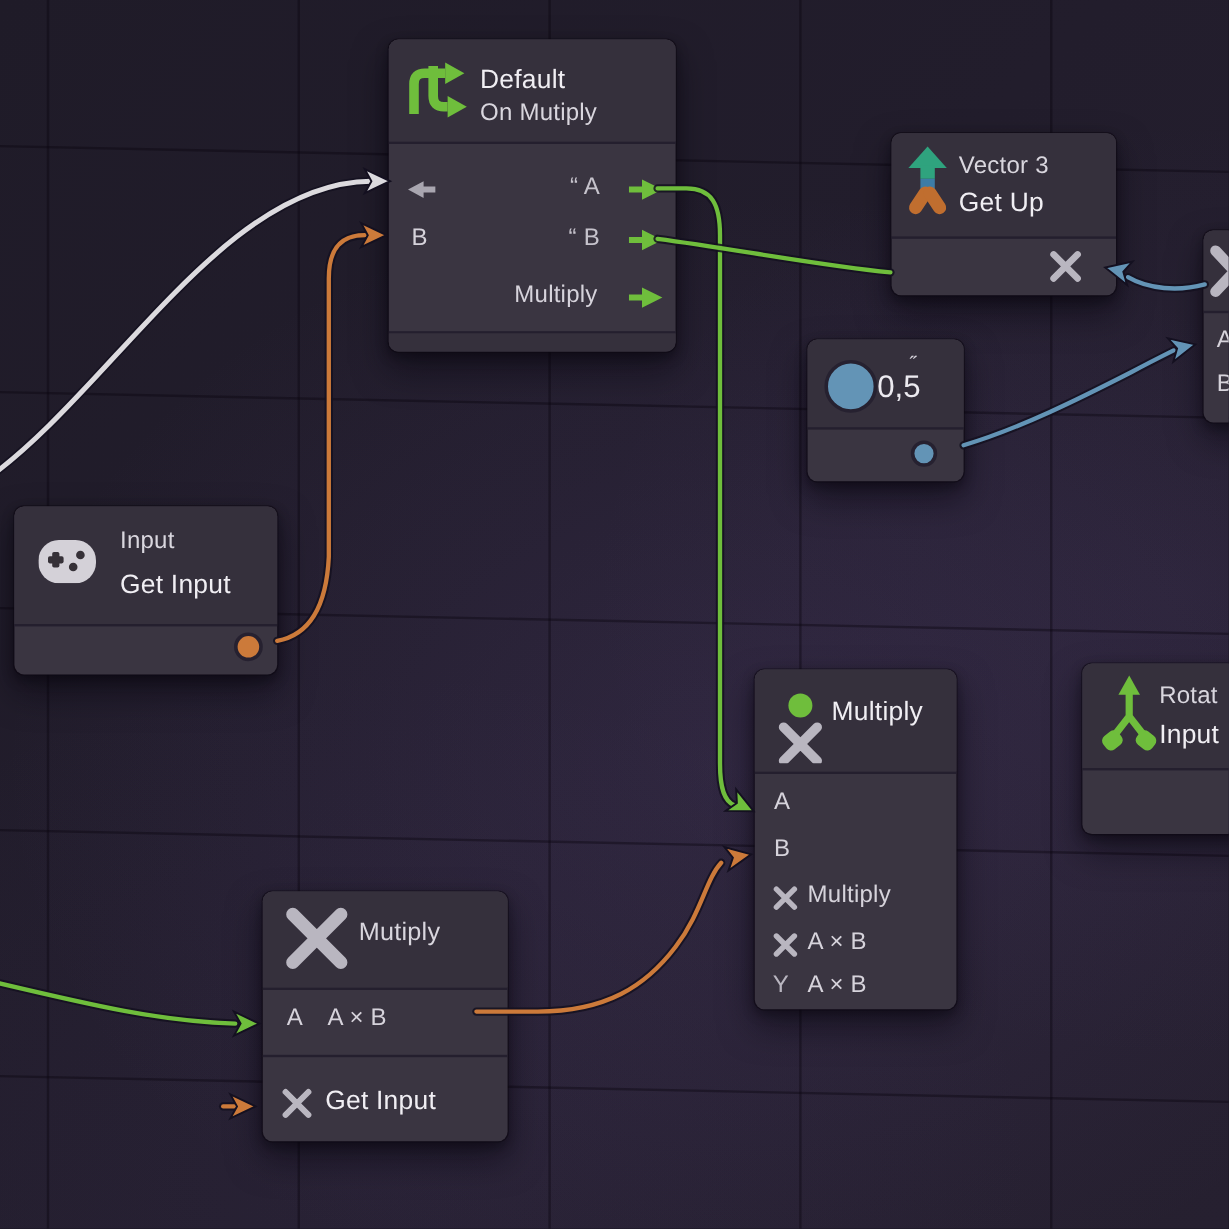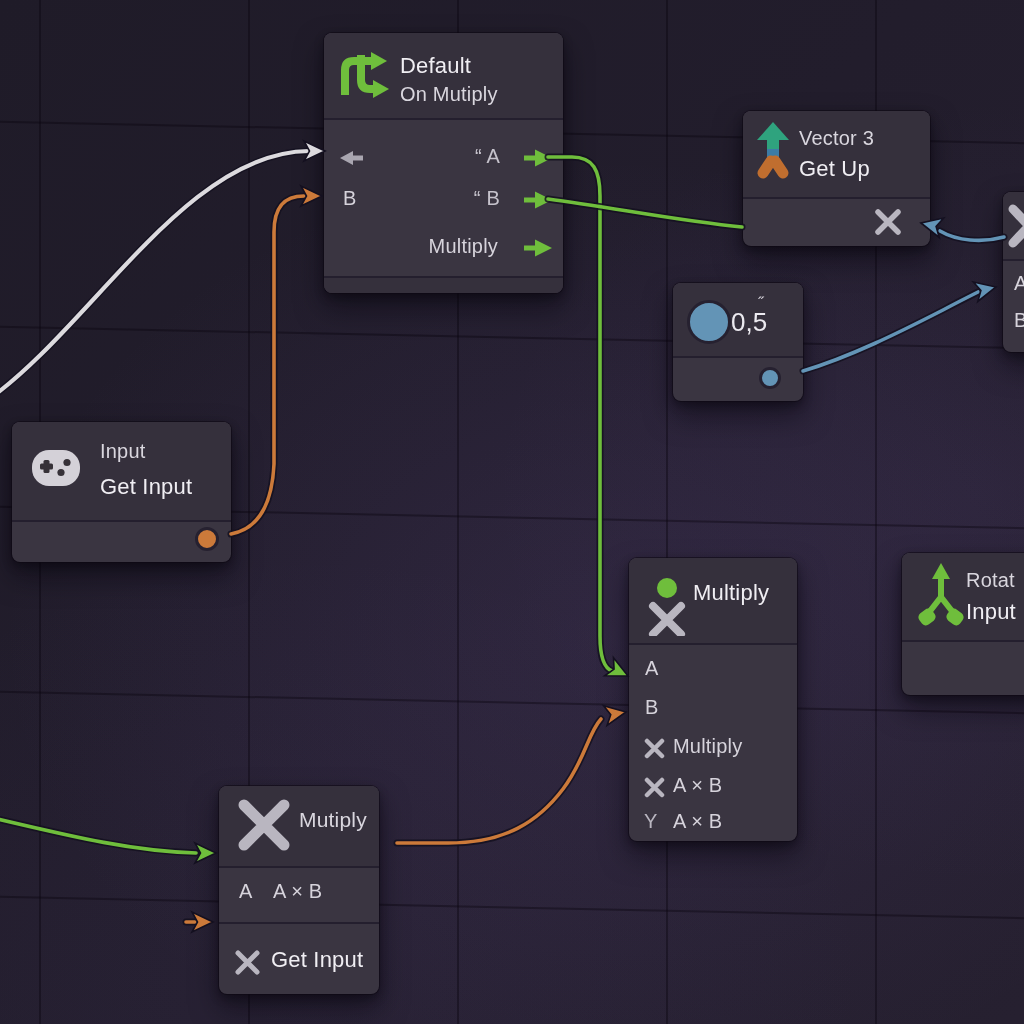--- a/index.html
+++ b/index.html
@@ -143,21 +143,21 @@
     </svg>
     <div class="row-label" style="left:44px;top:177px">Multiply</div>
     <svg class="abs" style="left:15px;top:219px" width="21" height="21" viewBox="0 0 21 21">
       <path d="M3,3 L18,18 M18,3 L3,18" fill="none" stroke-width="4.5" stroke-linecap="round" stroke="#b9b6c0"></path>
     </svg>
     <div class="row-label" style="left:44px;top:216px">A × B</div>
     <div class="row-label" style="left:15px;top:252px;color:#b9b6c0">Y</div>
     <div class="row-label" style="left:44px;top:252px">A × B</div>
   </div>
 
-  <div class="node" style="left:219px;top:786px;width:160px;height:208px">
+  <div class="node" style="left:219px;top:743px;width:204px;height:208px">
     <div class="hdr" style="height:80px"></div>
     <svg class="abs" style="left:17px;top:10px" width="56" height="58" viewBox="0 0 56 58">
       <path d="M8,9 L48,49 M48,9 L8,49" fill="none" stroke-width="11" stroke-linecap="round" stroke="#b9b6c0"></path>
     </svg>
     <div class="t-minor" style="left:80px;top:22px;font-size:21px">Mutiply</div>
     <div class="sep" style="top:80px"></div>
     <div class="row-label" style="left:20px;top:94px">A</div>
     <div class="row-label" style="left:54px;top:94px">A × B</div>
     <div class="sep" style="top:136px"></div>
     <svg class="abs" style="left:15px;top:163px" width="27" height="27" viewBox="0 0 27 27">

